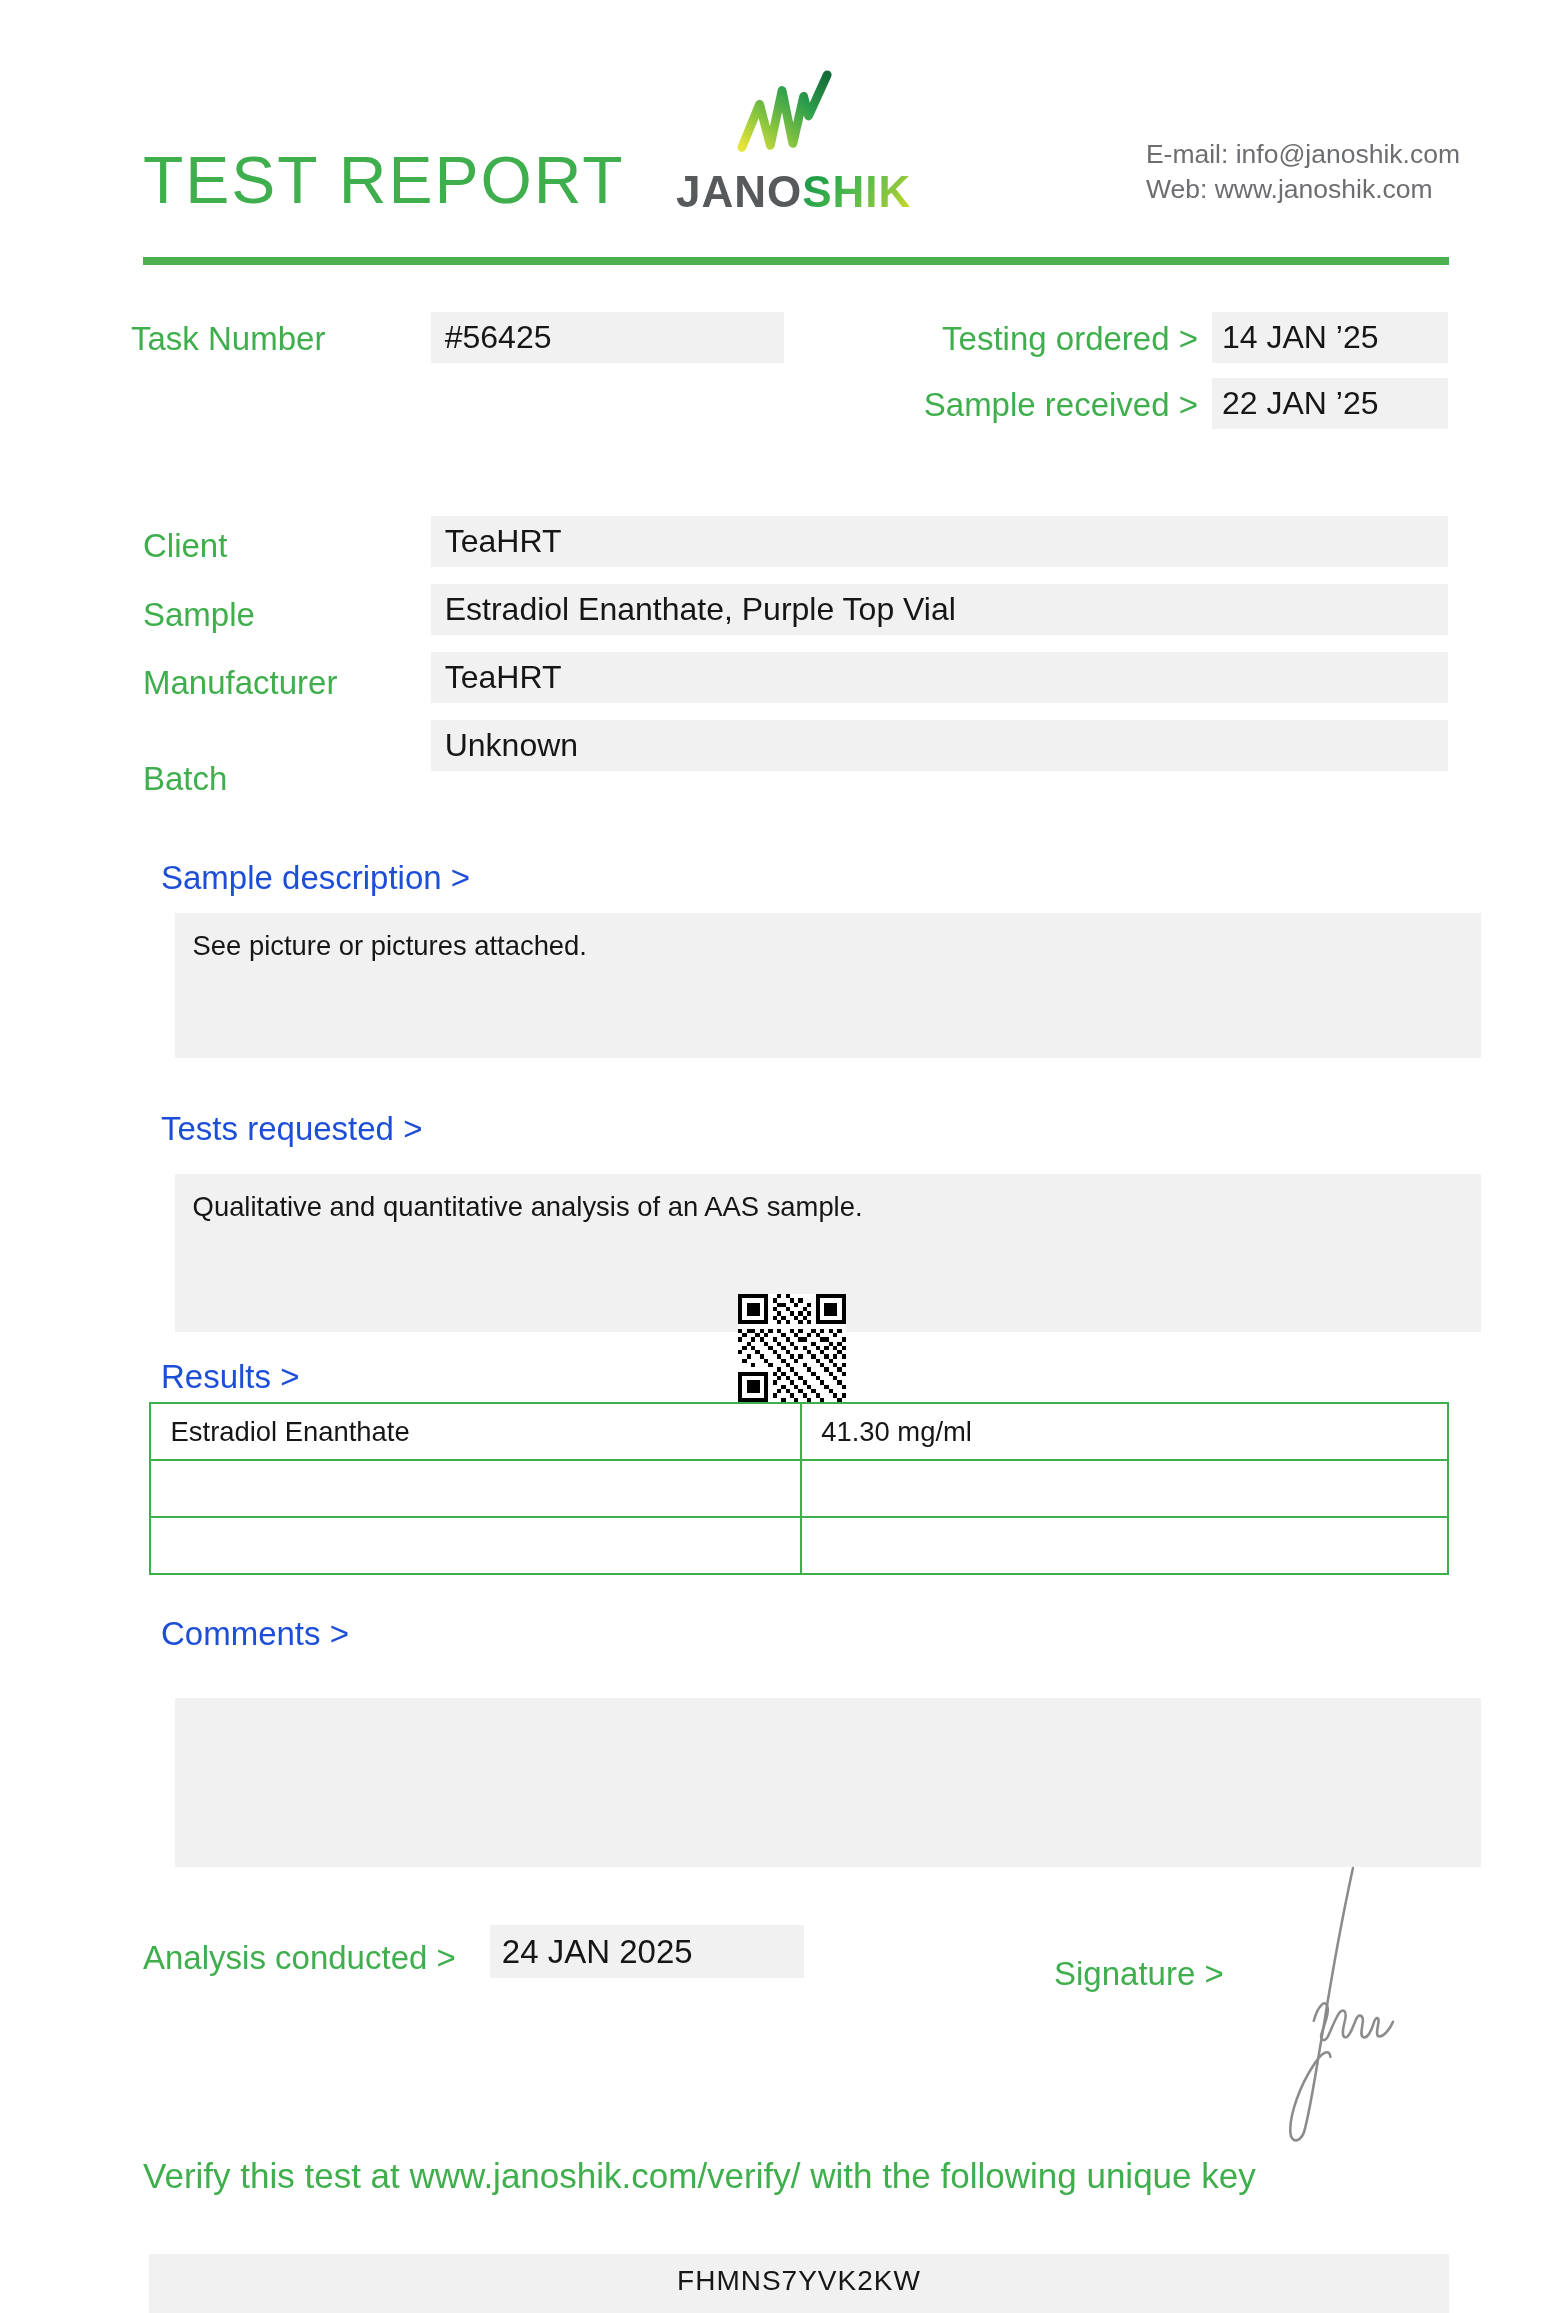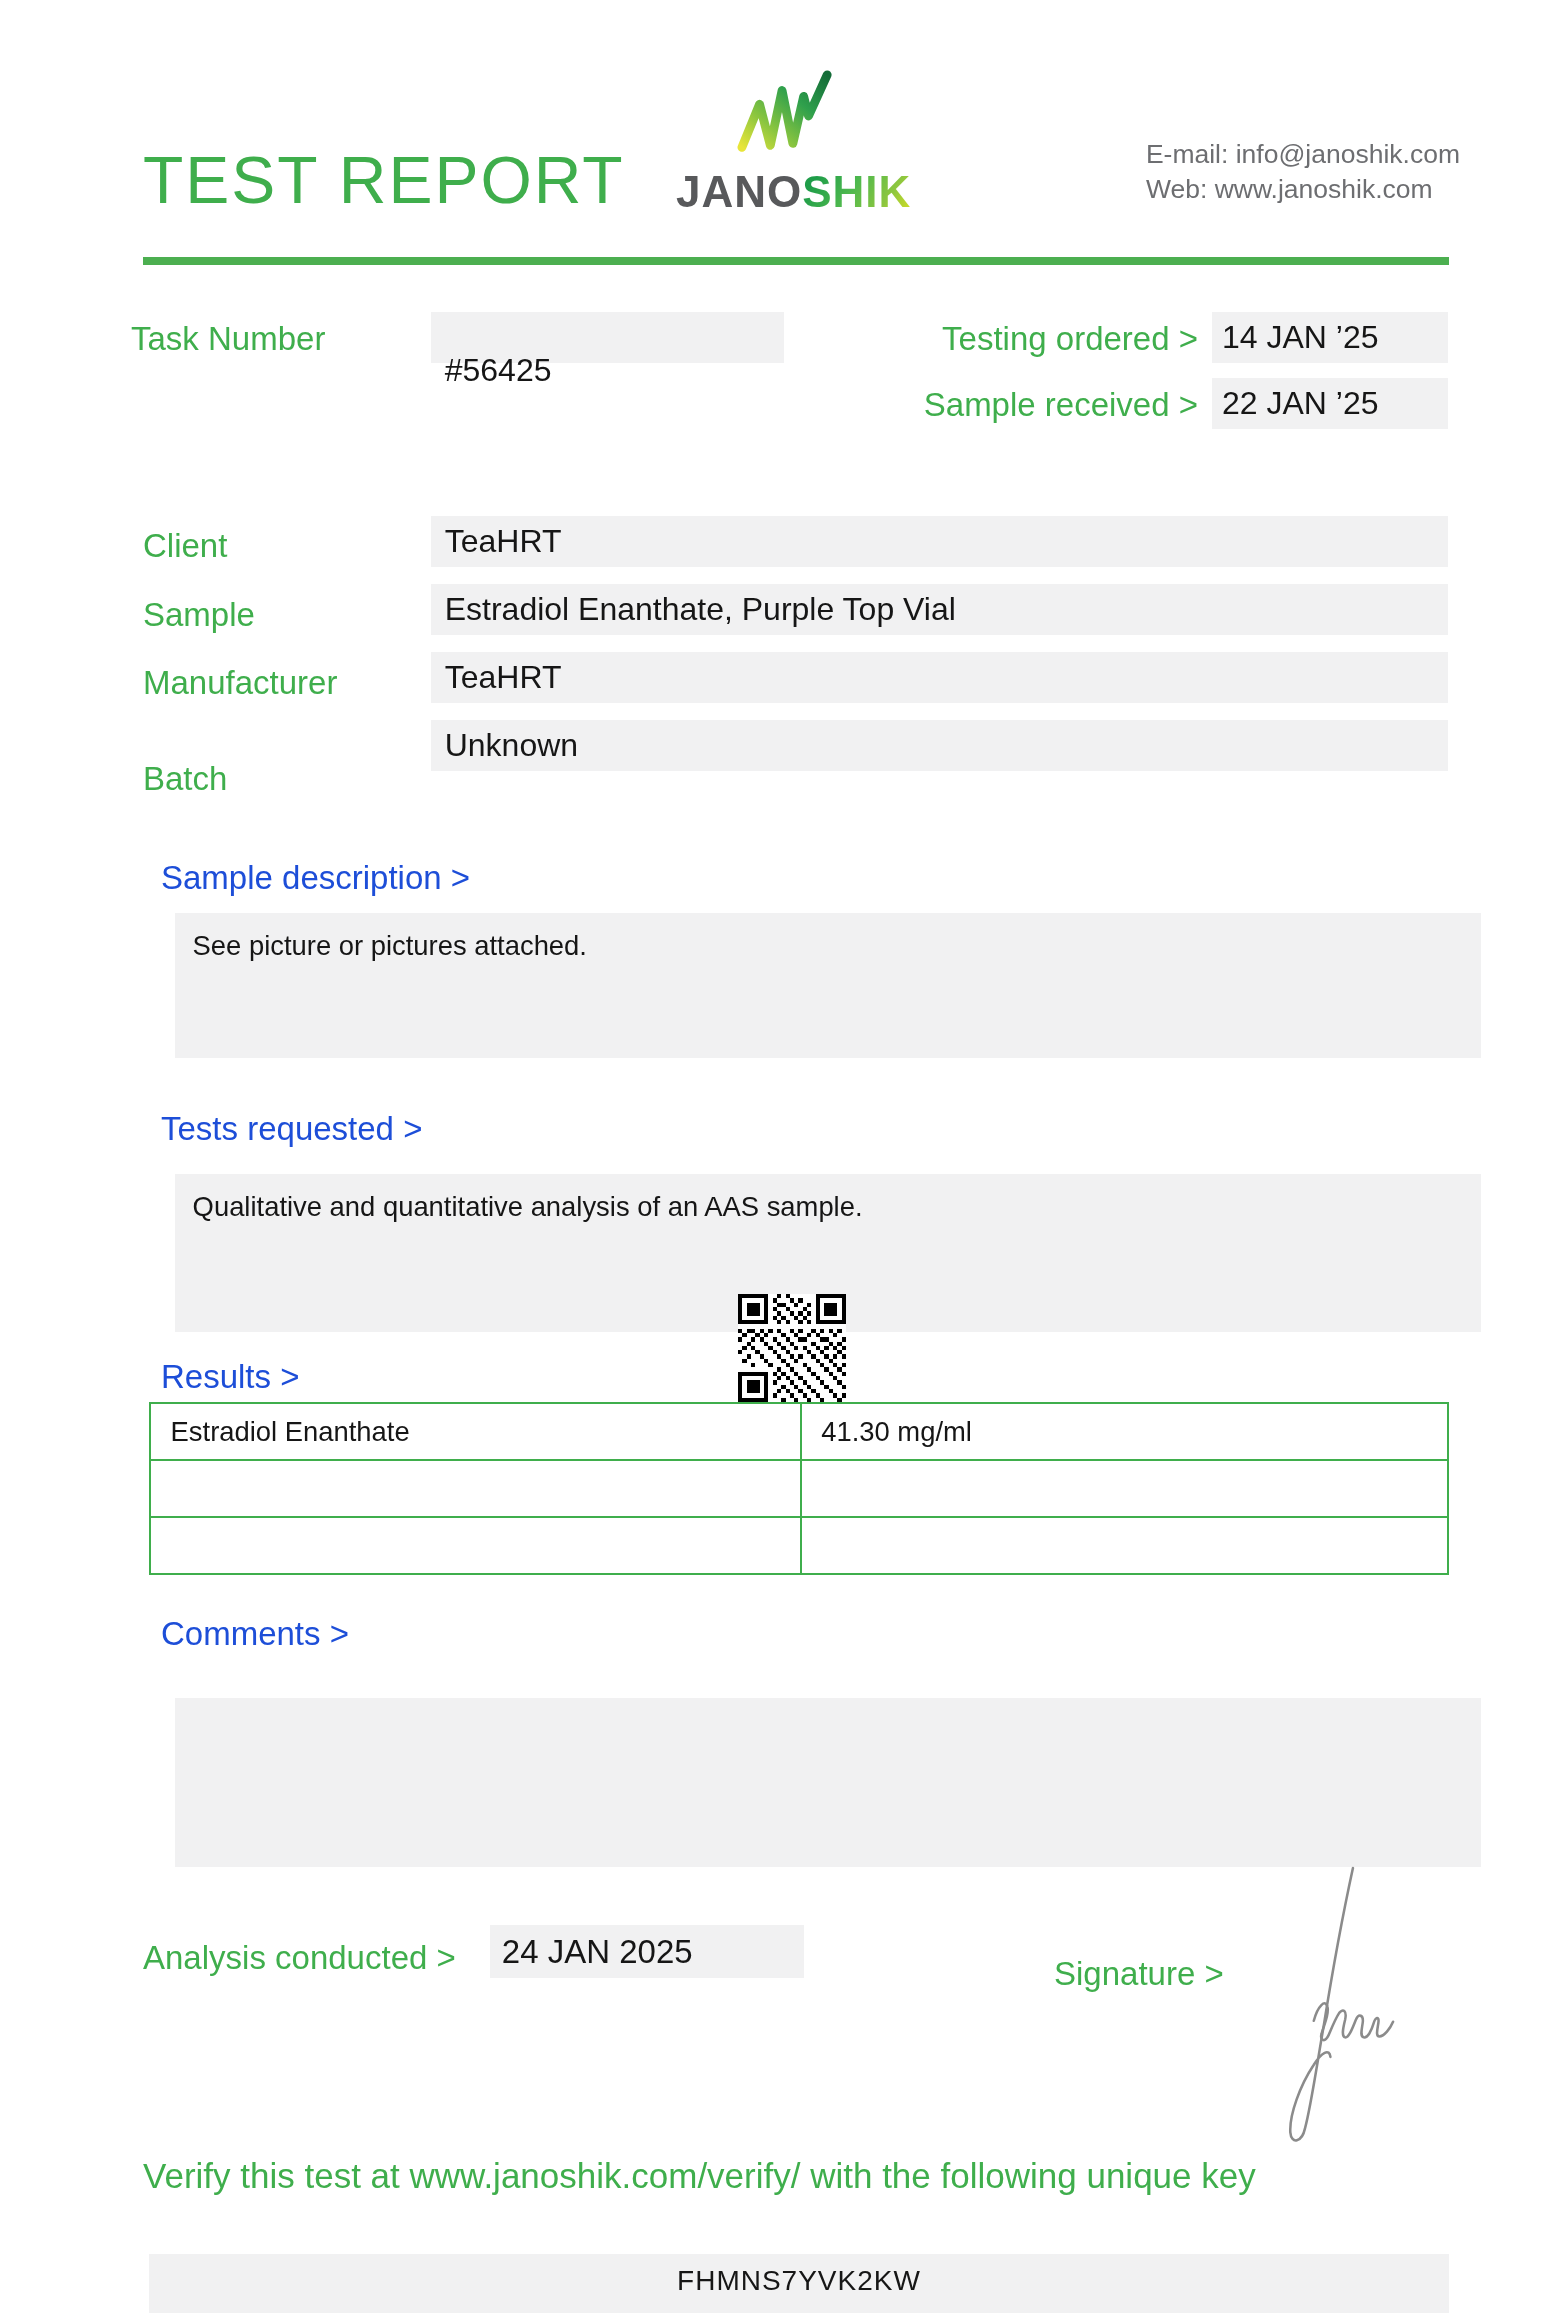--- a/index.html
+++ b/index.html
@@ -18,21 +18,21 @@
   .logo-icon{position:absolute;left:61px;top:5.9px;}
   .logo-text{position:absolute;left:0;top:106px;width:235px;font-size:44px;font-weight:bold;letter-spacing:1px;white-space:nowrap;text-align:left;}
   .logo-jano{color:#58595b;}
   .logo-shik{background:linear-gradient(125deg,#1f9d49 15%,#4db84e 45%,#8cc63f 75%,#d9e021 100%);-webkit-background-clip:text;background-clip:text;color:transparent;}
   .contact{right:108px;top:137px;font-size:26.5px;color:#6d6e71;line-height:35px;white-space:nowrap;}
   .rule{left:143px;top:257px;width:1306px;height:7.8px;background:#4caf50;}
 
   
   .task-label{left:131px;top:320px;}
   .task-box{left:431px;top:312px;width:353px;height:51px;}
-  .task-box .valuetext{line-height:51px;padding-left:13.7px;display:block;margin-top:33px;}
+  .task-box .valuetext{line-height:51px;padding-left:13.7px;display:block;}
   .date-label-1{right:370px;top:320px;}
   .date-label-2{right:370px;top:386px;}
   .date-box-1{left:1212px;top:312px;width:236px;height:51px;}
   .date-box-2{left:1212px;top:378px;width:236px;height:51px;}
   .date-box-1 .valuetext,.date-box-2 .valuetext{line-height:51px;padding-left:10px;display:block;}
 
   
   .info-label{left:143px;}
   .info-box{left:431px;width:1017px;height:51px;}
   .info-box .valuetext{line-height:51px;padding-left:13.7px;display:block;}

